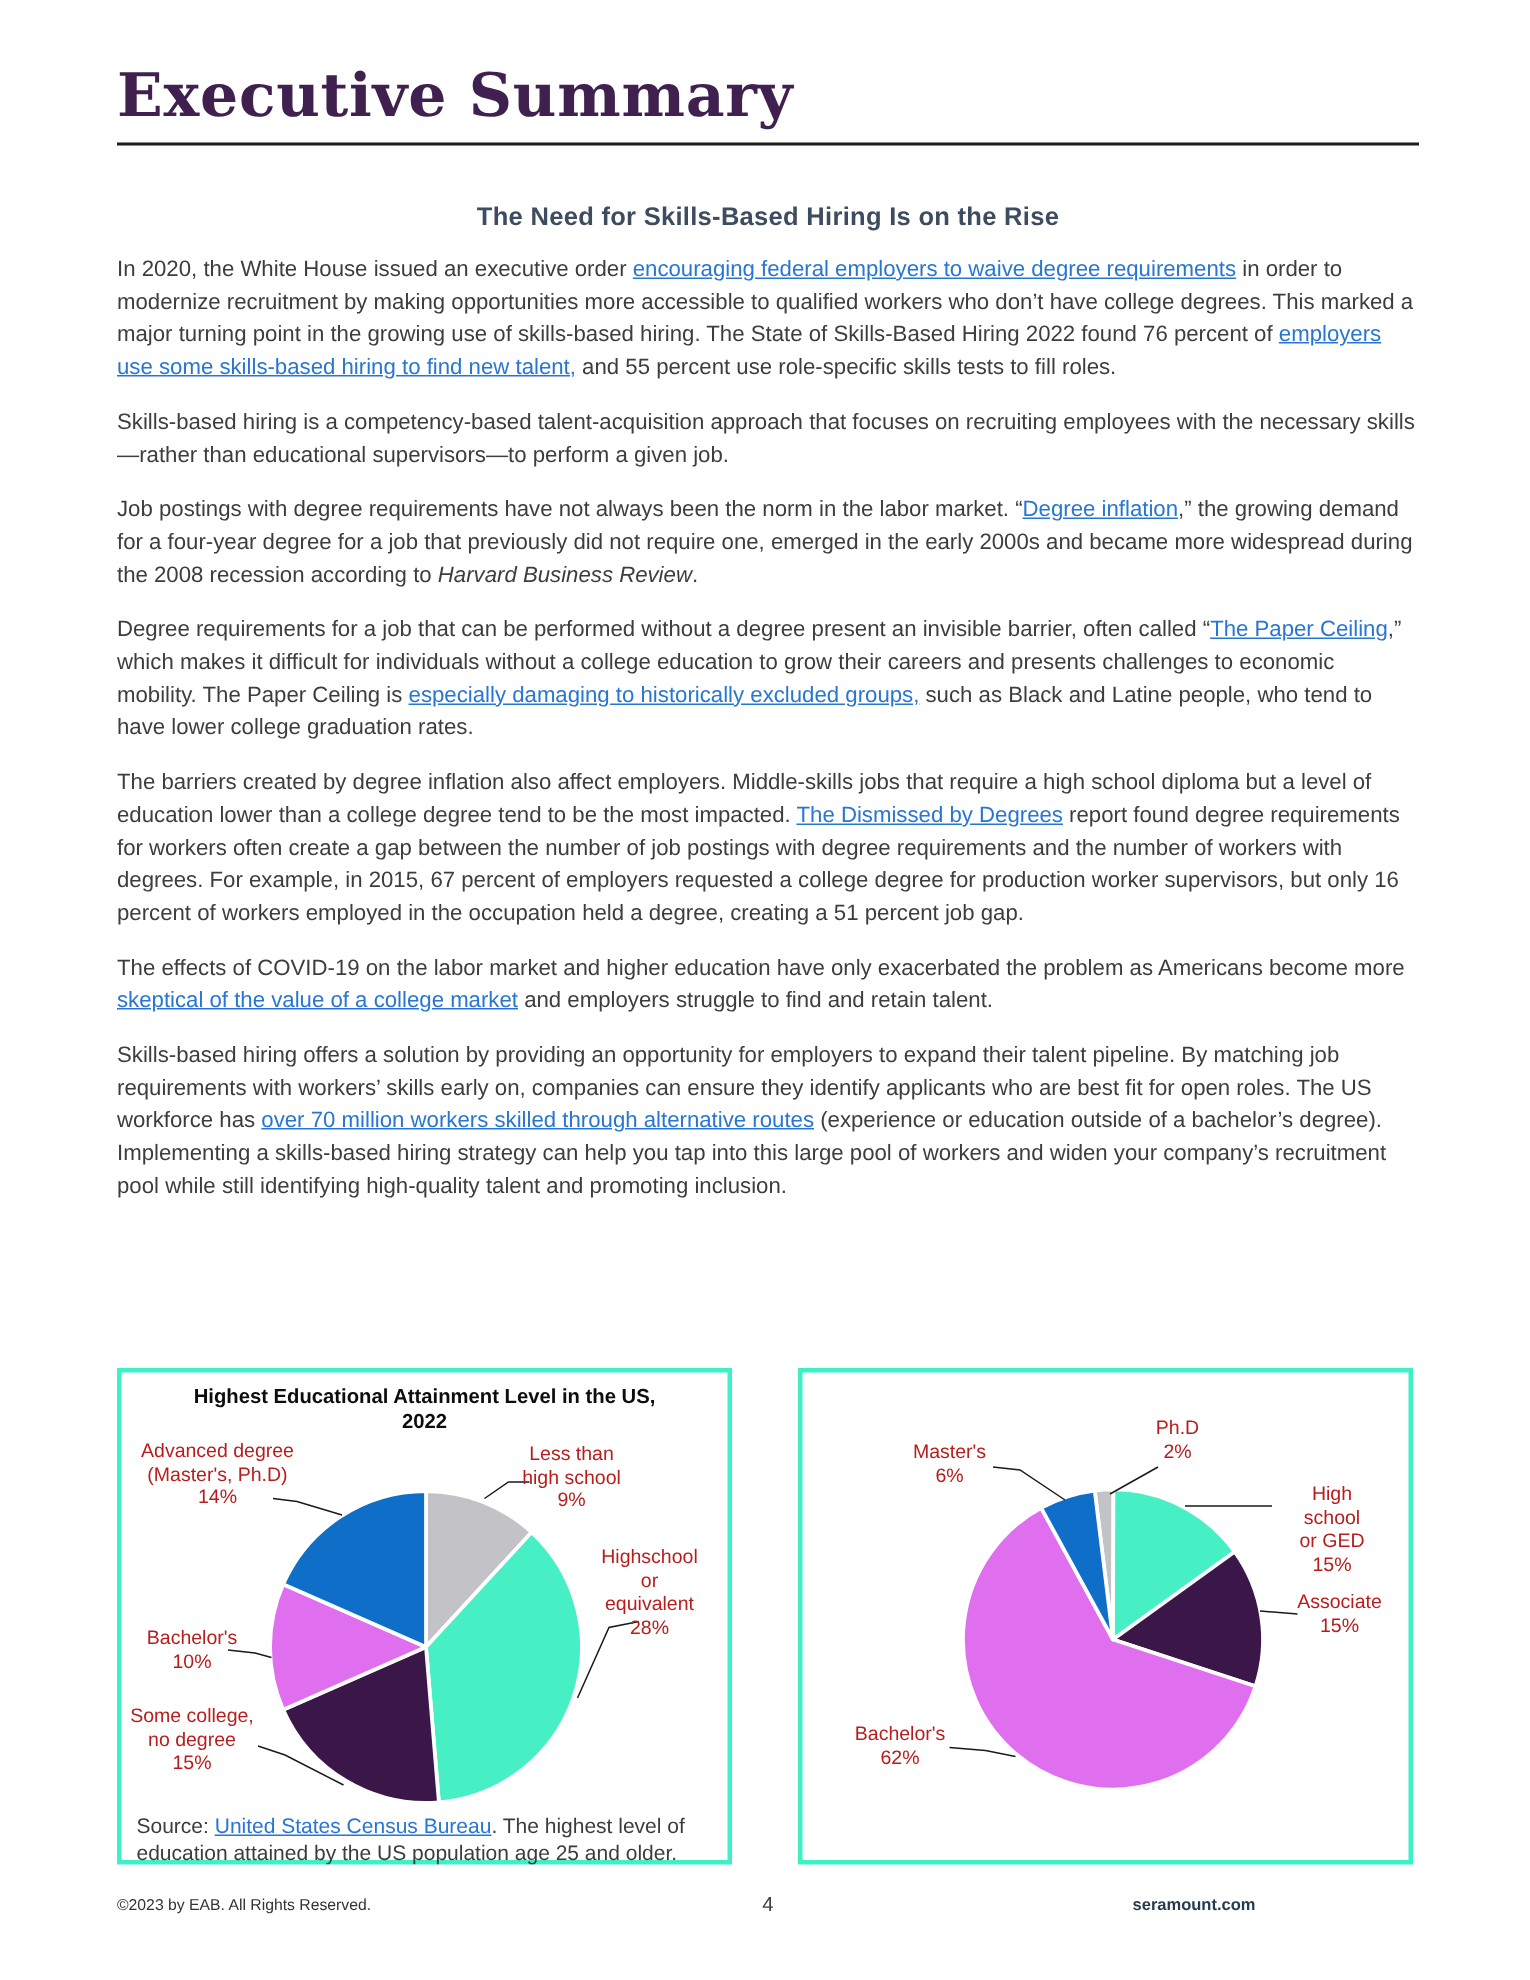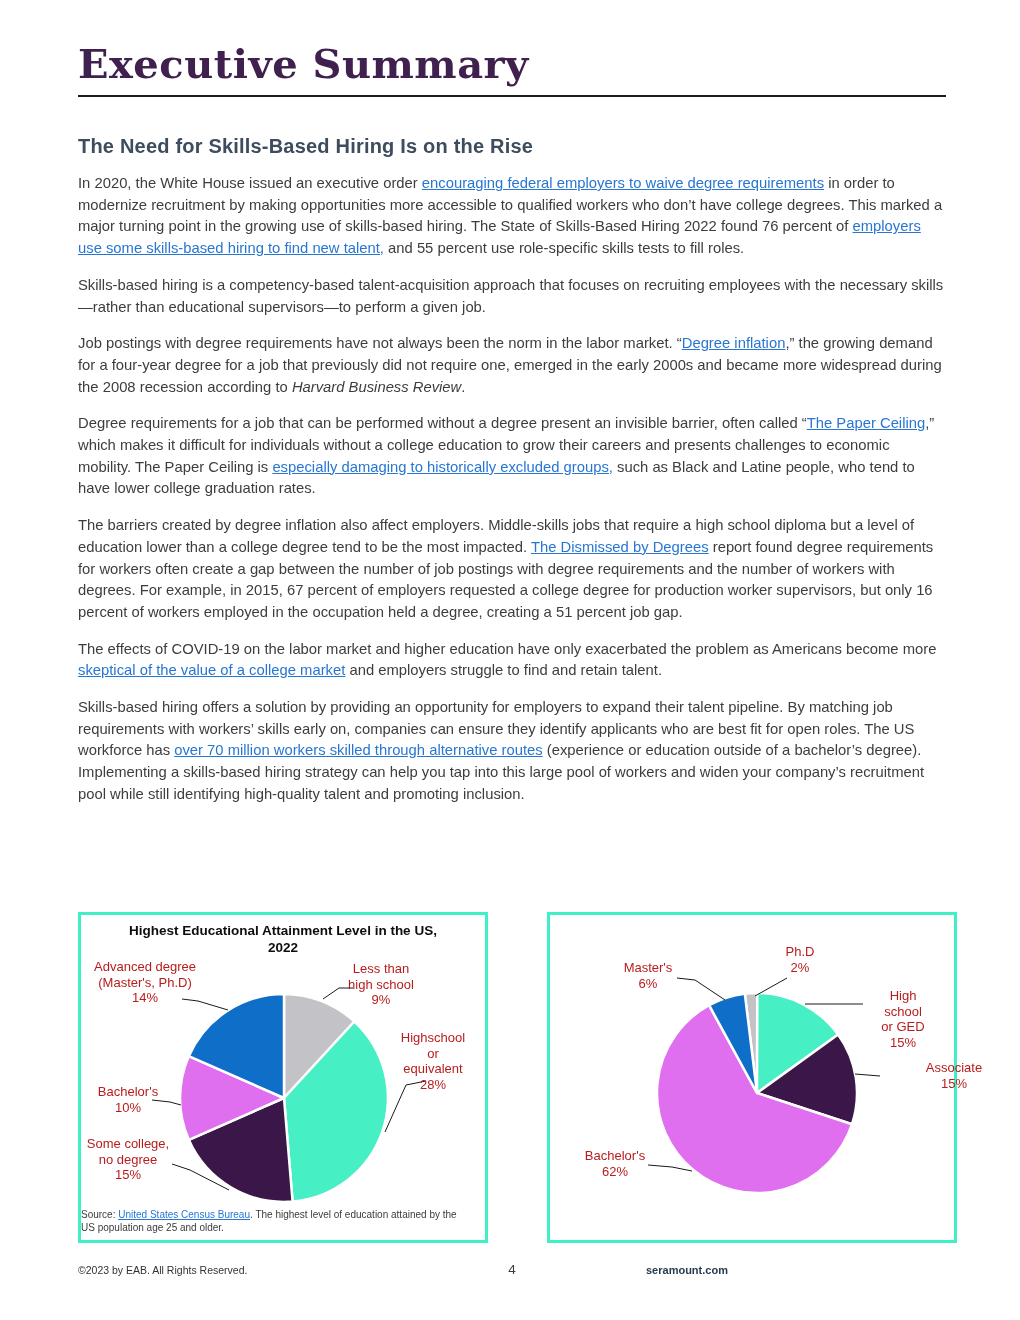--- a/index.html
+++ b/index.html
@@ -7,50 +7,50 @@
     width:1020px;height:1320px;position:relative;background:#ffffff;
     font-family:"Liberation Sans",sans-serif;color:#3d3d3d;
   }
   .content{position:absolute;left:78px;top:0;width:868px;}
   .page-title{
     font-family:"DejaVu Serif",serif;font-weight:bold;font-size:40px;
     color:#40204f;margin:40px 0 8px 0;letter-spacing:0.5px;
   }
   .title-rule{border:none;border-top:2.5px solid #1c1c1c;margin:0 0 0 0;width:868px;}
   .section-heading{
-    font-size:20px;font-weight:bold;color:#3d4c5e;margin:38px 0 0 0;letter-spacing:0.2px;
+    font-size:17px;font-weight:bold;color:#3d4c5e;margin:38px 0 0 0;letter-spacing:0.2px;text-align:center;
   }
   .para{font-size:14.8px;line-height:21.7px;margin:15px 0 0 0;}
   .tlink{color:#2776d4;text-decoration:underline;cursor:pointer;}
   .titalic{font-style:italic;}
-  .charts-row{position:absolute;left:78px;top:912px;display:flex;gap:59px;}
+  .charts-row{position:absolute;left:78px;top:912px;display:flex;gap:44px;}
   .chart-box{
     width:410px;height:331px;border:3px solid #3fefc5;background:#ffffff;
     position:relative;box-sizing:border-box;
   }
   .chart-title{
     position:absolute;top:8px;left:0;width:100%;text-align:center;
     font-size:13.5px;font-weight:bold;color:#0d0d0d;white-space:pre-line;line-height:1.25;
   }
   .pie-svg,.lines-svg{position:absolute;left:0;top:0;}
   .callout{
     position:absolute;transform:translateX(-50%);text-align:center;
     font-size:13px;line-height:1.2;color:#b91c1c;white-space:pre-line;
   }
   .chart-source{
-    position:absolute;left:0;width:386px;
-    font-size:10px;line-height:1.3;color:#3c3c3c;
+    position:absolute;left:10px;width:386px;
+    font-size:14px;line-height:1.3;color:#3c3c3c;
   }
   .footer{
     position:absolute;left:78px;top:1262px;width:868px;
     display:flex;align-items:center;font-size:10.5px;color:#333333;
   }
   .footer .copyright{flex:0 0 300px;}
   .footer .pageno{flex:1;text-align:center;font-size:13.5px;color:#3d3d3d;}
-  .footer .site{flex:0 0 300px;text-align:left;font-weight:bold;font-size:11px;color:#263b4f;}
+  .footer .site{flex:0 0 300px;text-align:center;font-weight:bold;font-size:11px;color:#263b4f;}
 </style>
 </head>
 <body>
 
 <div class="content">
   <h1 class="page-title">Executive Summary</h1>
   <hr class="title-rule">
   <h2 class="section-heading">The Need for Skills-Based Hiring Is on the Rise</h2>
   <p class="para"><span>In 2020, the White House issued an executive order </span><span class="tlink">encouraging federal employers to waive degree requirements</span><span> in order to modernize recruitment by making opportunities more accessible to qualified workers who don’t have college degrees. This marked a major turning point in the growing use of skills-based hiring. The State of Skills-Based Hiring 2022 found 76 percent of </span><span class="tlink">employers use some skills-based hiring to find new talent,</span><span> and 55 percent use role-specific skills tests to fill roles.</span></p>
   <p class="para"><span>Skills-based hiring is a competency-based talent-acquisition approach that focuses on recruiting employees with the necessary skills—rather than educational supervisors—to perform a given job.</span></p>
@@ -110,21 +110,21 @@
       <polyline points="255,89 313,89" fill="none" stroke="#1a1a1a" stroke-width="1"></polyline>
       <polyline points="305,159 330,161" fill="none" stroke="#1a1a1a" stroke-width="1"></polyline>
       <polyline points="98,250 122,252 142,256" fill="none" stroke="#1a1a1a" stroke-width="1"></polyline>
       <polyline points="127,63 145,65 175,85" fill="none" stroke="#1a1a1a" stroke-width="1"></polyline>
     </svg>
     <div class="callout" style="left:250px;top:29px;">Ph.D
 2%</div>
     <div class="callout" style="left:353px;top:73px;">High school
 or GED
 15%</div>
-    <div class="callout" style="left:358px;top:145px;margin-left:46px;">Associate
+    <div class="callout" style="left:358px;top:145px;">Associate
 15%</div>
     <div class="callout" style="left:65px;top:233px;">Bachelor's
 62%</div>
     <div class="callout" style="left:98px;top:45px;">Master's
 6%</div>
   </div>
 </div>
 
 <div class="footer">
   <span class="copyright">©2023 by EAB. All Rights Reserved.</span>

